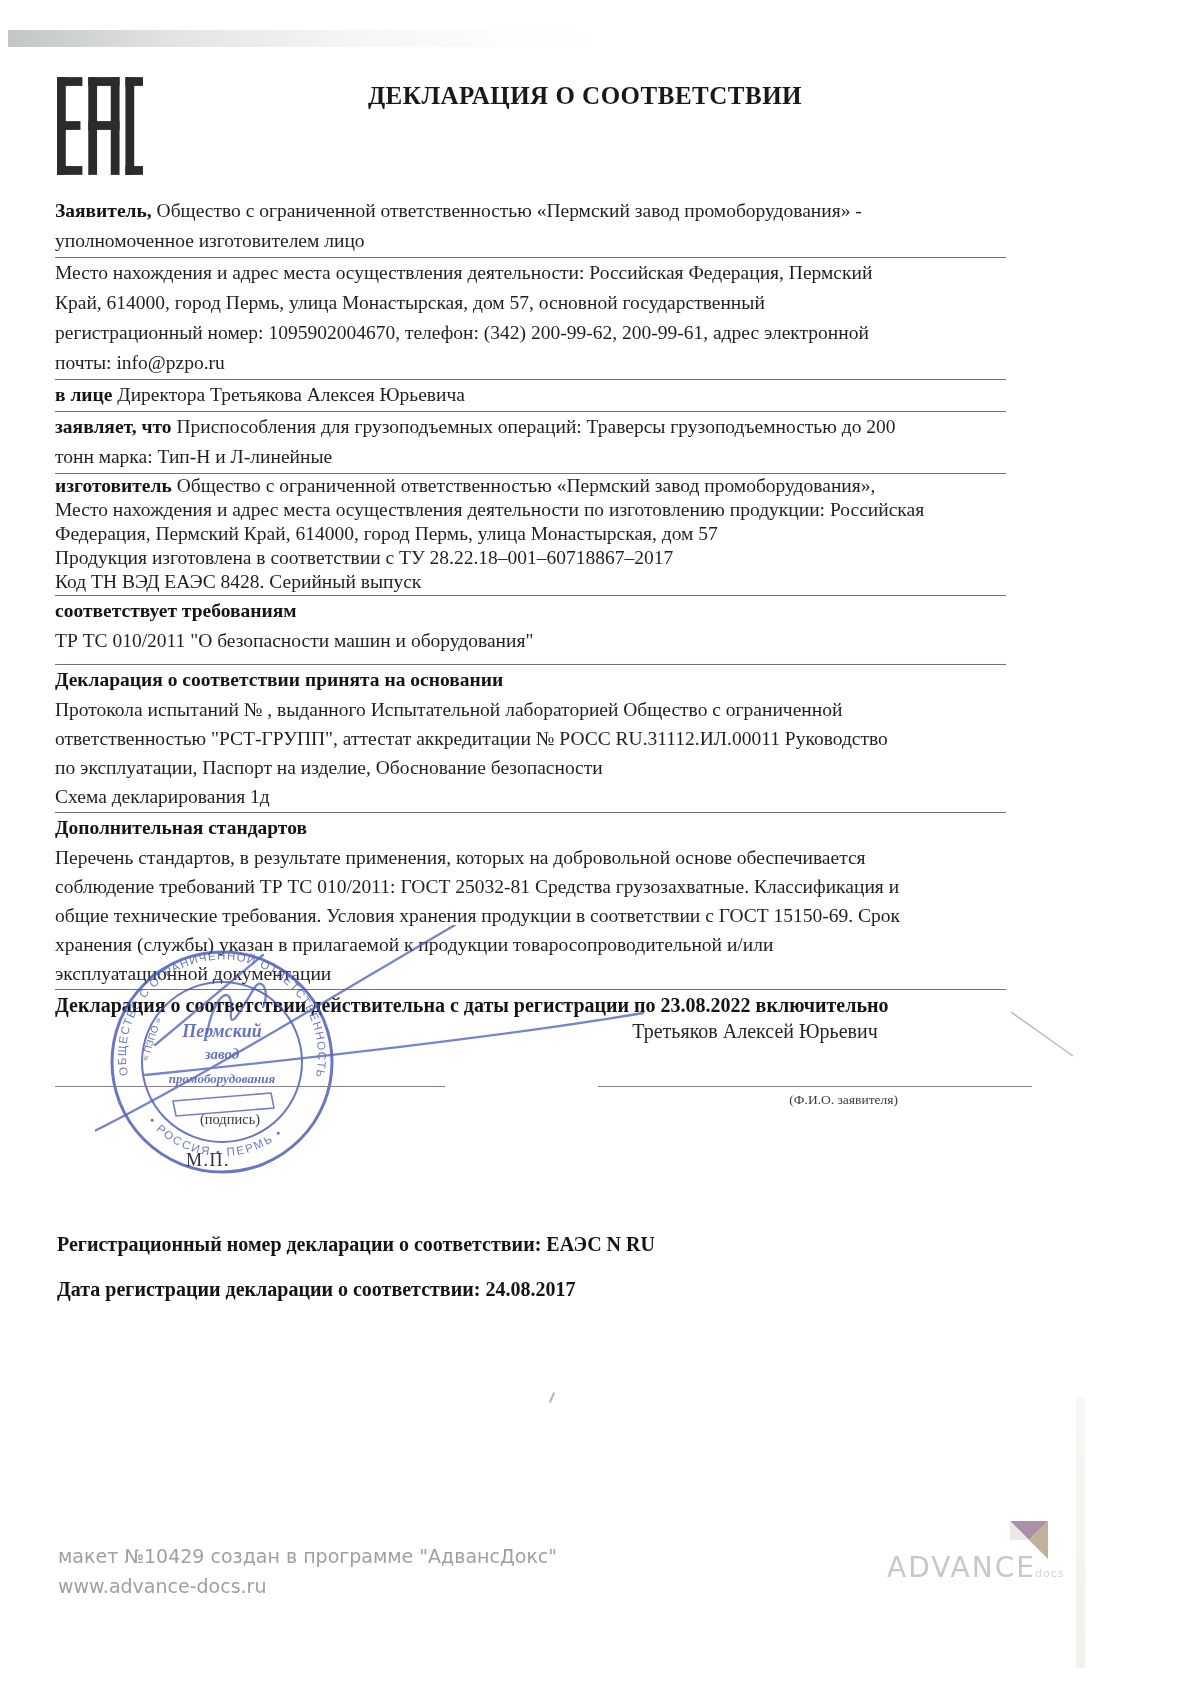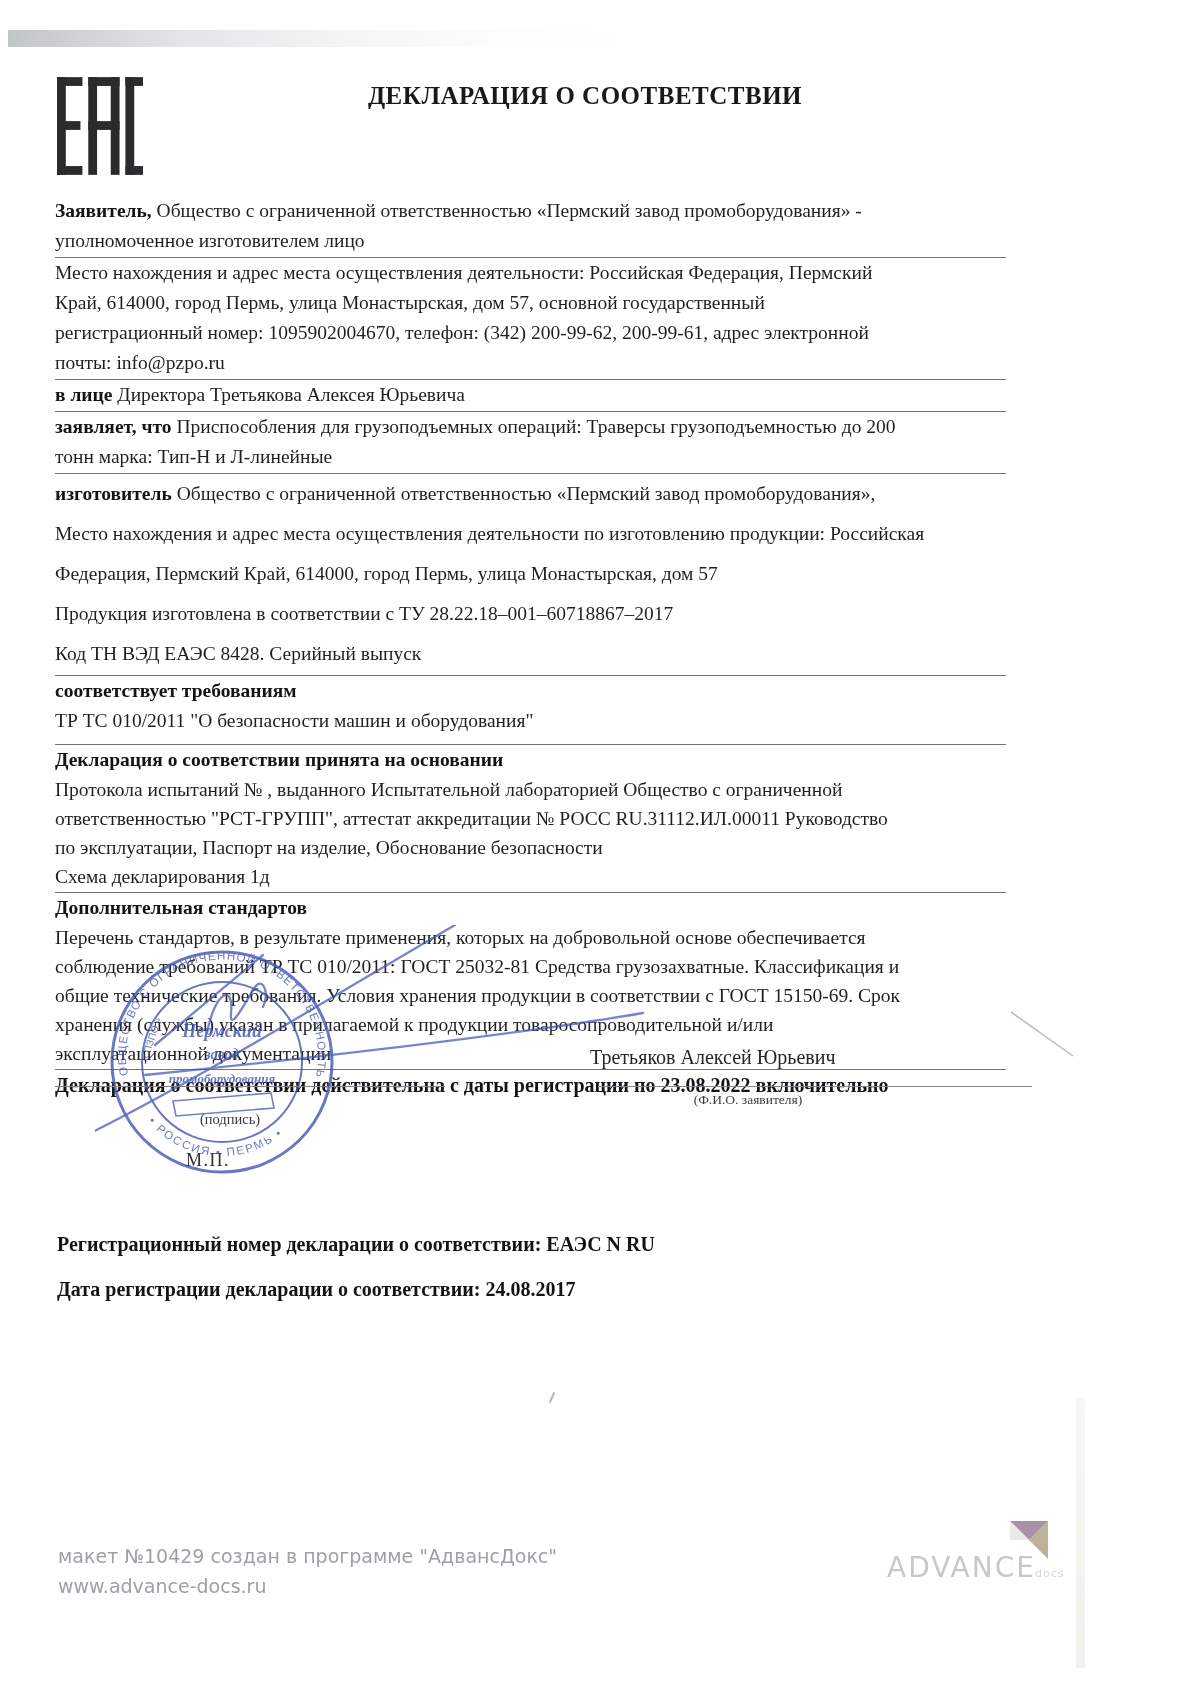--- a/index.html
+++ b/index.html
@@ -33,36 +33,36 @@
   .title-1{ font-size:27px; line-height:33px; }
   .title-2{ font-size:25px; line-height:32px; }
   
   .doc-body{ position:absolute; left:55px; top:196px; width:951px;
              font-size:19.5px; line-height:30px; z-index:2; }
   .doc-body p{ margin:0; }
   .pre{ white-space:pre-line; }
   .sec{ border-bottom:1.5px solid rgba(90,90,102,.85); padding-bottom:1px; margin-bottom:3px; }
   .lbl{ font-weight:bold; color:#141416; }
   .heading{ font-weight:bold; color:#141416; }
-  .manufacturer{ line-height:40px; }
+  .manufacturer{ line-height:24px; }
   .block{ display:block; }
   .trts{ padding-bottom:8px; }
   .para29{ line-height:29px; margin-top:2px; }
   .validity{ font-weight:bold; font-size:20px; margin-top:4px; color:#141416; }
   
   .stamp-wrap{ position:absolute; left:95px; top:925px; z-index:3; opacity:.88; }
   .sig-line-left{ position:absolute; left:55px; top:1086px; width:390px;
                   border-top:1.6px solid #82828a; z-index:4; }
   .sig-line-right{ position:absolute; left:598px; top:1086px; width:434px;
                    border-top:1.6px solid #85858d; z-index:4; }
   .sign-caption{ position:absolute; left:150px; top:1091px; width:160px; text-align:center;
                  font-size:14.5px; color:#3a3a3e; z-index:4;margin-top:20px; }
-  .fio-caption{ position:absolute; left:598px; top:1092px; width:300px; text-align:center;
+  .fio-caption{ position:absolute; left:598px; top:1092px; width:300px; text-align:right;
                 font-size:13.5px; color:#3c3c40; z-index:4; }
-  .signatory-name{ position:absolute; left:590px; top:1046px; width:330px; 
+  .signatory-name{ position:absolute; left:590px; top:1020px; width:330px; text-align:center;
                    font-size:20px; color:#26262a; z-index:4; }
   .seal-caption{ position:absolute; left:186px; top:1150px; font-size:18px; letter-spacing:1.5px;
                  color:#2e2e33; z-index:4; }
   .diag-artifact{ position:absolute; left:1003px; top:1008px; z-index:1; }
   
   .reg-number{ position:absolute; left:57px; top:1233px; font-weight:bold; font-size:20px; color:#141416; }
   .reg-date{ position:absolute; left:57px; top:1278px; font-weight:bold; font-size:20px; color:#141416; }
   
   .footer-note{ position:absolute; left:58px; top:1541px; font-family:"DejaVu Sans","Liberation Sans",sans-serif;
                 font-size:19px; line-height:30px; color:#9ba1a5; }

